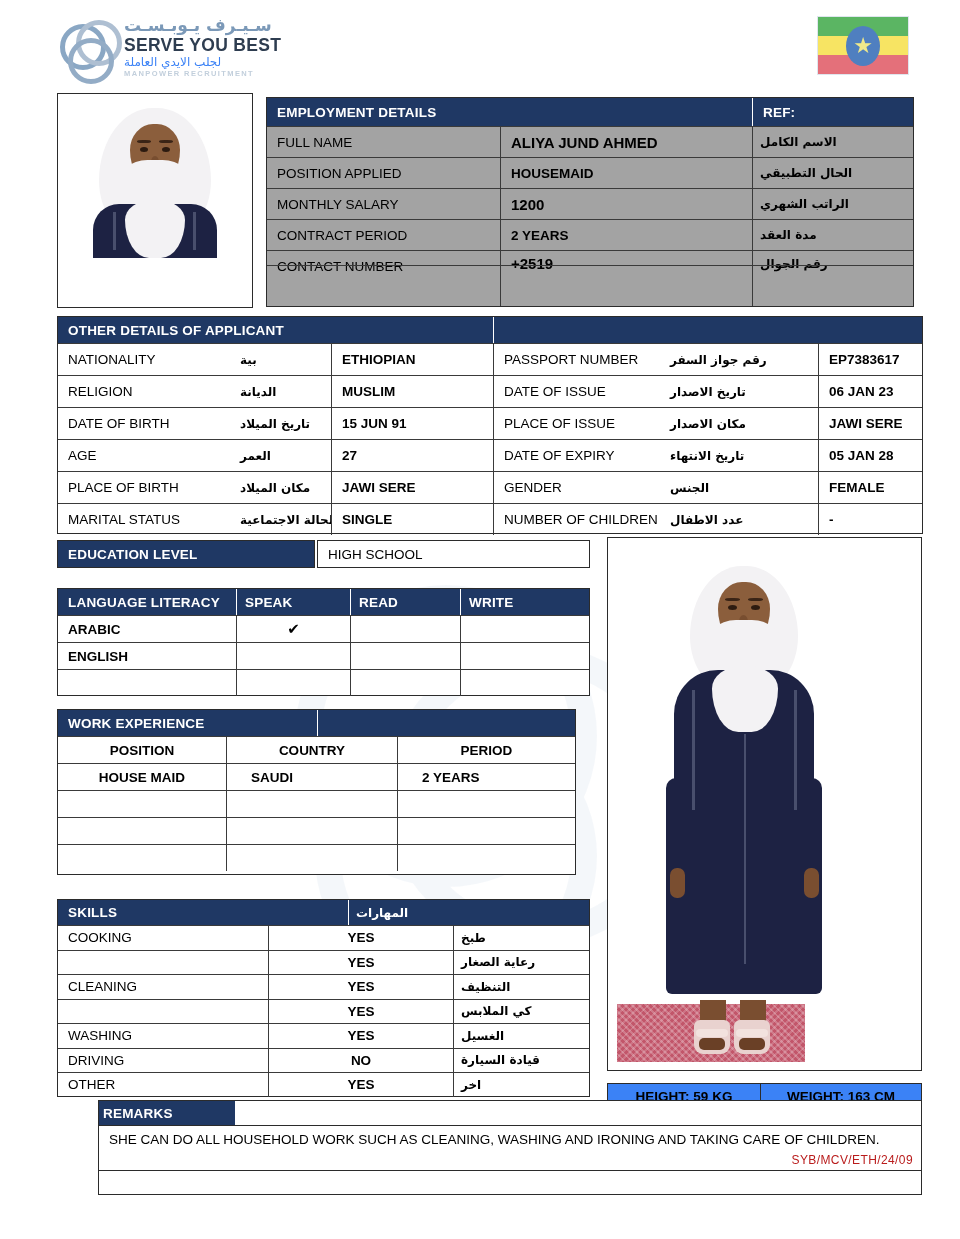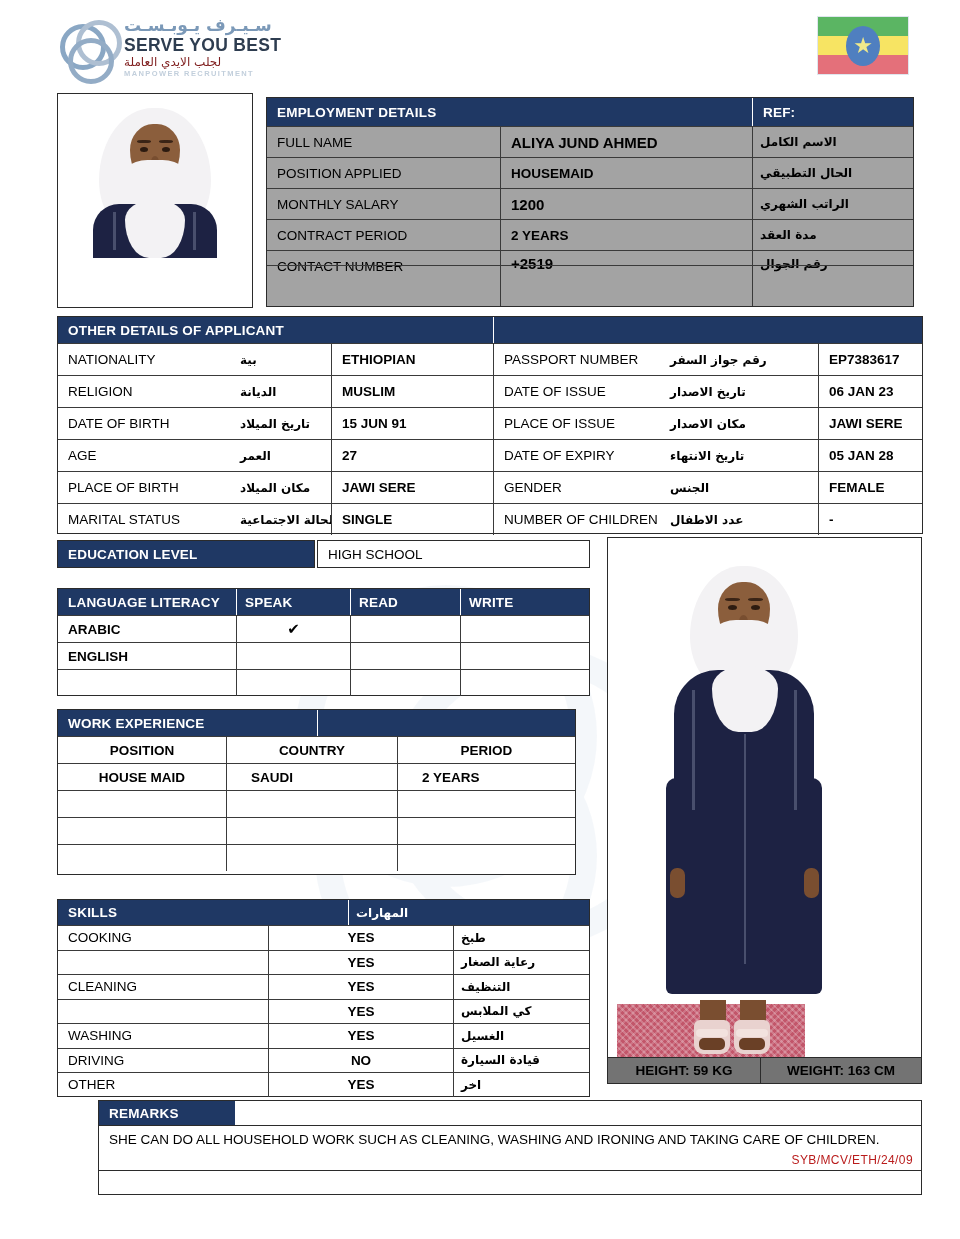--- a/index.html
+++ b/index.html
@@ -26,21 +26,21 @@
 
   .layer{position:relative;z-index:2;}
 
   
   .logo{position:absolute;left:60px;top:14px;width:245px;height:72px;}
   .logo-mark{position:absolute;left:0;top:6px;width:58px;height:58px;}
   .lm-ring{position:absolute;border-radius:50%;border:5px solid #8aa7c4;}
   .logo-txt{position:absolute;left:64px;top:2px;width:180px;text-align:left;}
   .logo-ar{font-family:"DejaVu Sans",sans-serif;font-size:17px;color:#7b99b8;letter-spacing:1px;line-height:1.1;font-weight:700;direction:rtl;}
   .logo-en{font-size:17.5px;font-weight:700;color:#2e3d50;letter-spacing:.3px;line-height:1.15;}
-  .logo-ar2{font-family:"DejaVu Sans",sans-serif;font-size:12px;color:#7f1d1d;line-height:1.2;direction:rtl;}
+  .logo-ar2{font-family:"DejaVu Sans",sans-serif;font-size:12px;color:#3b82f6;line-height:1.2;direction:rtl;}
   .logo-sub{font-size:7.5px;color:#c2cfdc;letter-spacing:1.4px;font-weight:700;line-height:1.3;}
 
   .flag{position:absolute;left:817px;top:16px;width:90px;height:57px;border:1px solid #dfe6ee;overflow:hidden;}
   .fl-g{position:absolute;left:0;top:0;width:100%;height:33.34%;background:#5bb563;}
   .fl-y{position:absolute;left:0;top:33.34%;width:100%;height:33.33%;background:#f7e463;}
   .fl-r{position:absolute;left:0;top:66.67%;width:100%;height:33.33%;background:#e4707a;}
   .fl-disc{position:absolute;left:50%;top:50%;width:34px;height:40px;margin:-20px 0 0 -17px;border-radius:50%;background:#4f7fc0;display:flex;align-items:center;justify-content:center;}
   .fl-star{color:#f0e98a;font-size:22px;line-height:1;}
 
   
@@ -142,29 +142,29 @@
   .carpet{position:absolute;left:9px;bottom:8px;width:188px;height:58px;background:
       repeating-linear-gradient(45deg,rgba(255,255,255,.22) 0 2px,rgba(0,0,0,0) 2px 5px),
       repeating-linear-gradient(-45deg,rgba(255,255,255,.18) 0 2px,rgba(0,0,0,0) 2px 5px),
       #c2566a;}
   .sandal{position:absolute;bottom:16px;width:36px;height:34px;background:#e9d2cf;border-radius:6px 6px 9px 9px;}
   .sandal .strap{position:absolute;left:2px;top:9px;width:32px;height:8px;background:#f2e2de;border-radius:4px;}
   .sandal .toe{position:absolute;left:5px;top:18px;width:26px;height:12px;background:#6a4026;border-radius:5px;}
   .leg{position:absolute;bottom:44px;width:26px;height:26px;background:#7a4e30;}
 
   
-  .hw{position:absolute;left:607px;top:1057px;width:315px;height:27px;border:1.4px solid #2b2b2b;box-sizing:border-box;background:#737373;}
+  .hw{position:absolute;left:607px;top:1083px;width:315px;height:27px;border:1.4px solid #2b2b2b;box-sizing:border-box;background:#3b82f6;}
   .hw .c{position:absolute;top:0;height:100%;display:flex;align-items:center;justify-content:center;font-size:13.5px;font-weight:700;}
   .hw .c1{left:0;width:152px;}
   .hw .c2{left:152px;right:0;border-left:1.4px solid #2b2b2b;box-sizing:border-box;}
 
   
   .rem{position:absolute;left:98px;top:1100px;width:824px;height:95px;}
   .rem .hdr{position:absolute;left:0;top:0;width:100%;height:26px;border:1.4px solid #2b2b2b;box-sizing:border-box;background:#fff;}
-  .rem .hdr .h1{position:absolute;left:0;top:0;width:136px;height:100%;padding-left:10px;box-sizing:border-box;}
+  .rem .hdr .h1{position:absolute;left:0;top:0;width:136px;height:100%;padding-left:4px;box-sizing:border-box;}
   .rem .body{position:absolute;left:0;top:26px;width:100%;height:45px;border:1.4px solid #2b2b2b;border-top:none;box-sizing:border-box;background:#fff;padding:4px 10px 0 10px;font-size:13.5px;line-height:1.45;}
   .rem .foot{position:absolute;left:0;top:71px;width:100%;height:24px;border:1.4px solid #2b2b2b;border-top:none;box-sizing:border-box;background:#fff;}
   .refcode{position:absolute;right:8px;top:-18px;font-size:12px;color:#b91c1c;letter-spacing:.4px;}
 </style>
 </head>
 <body>
 
 <div class="page">
 
   <div class="watermark">

